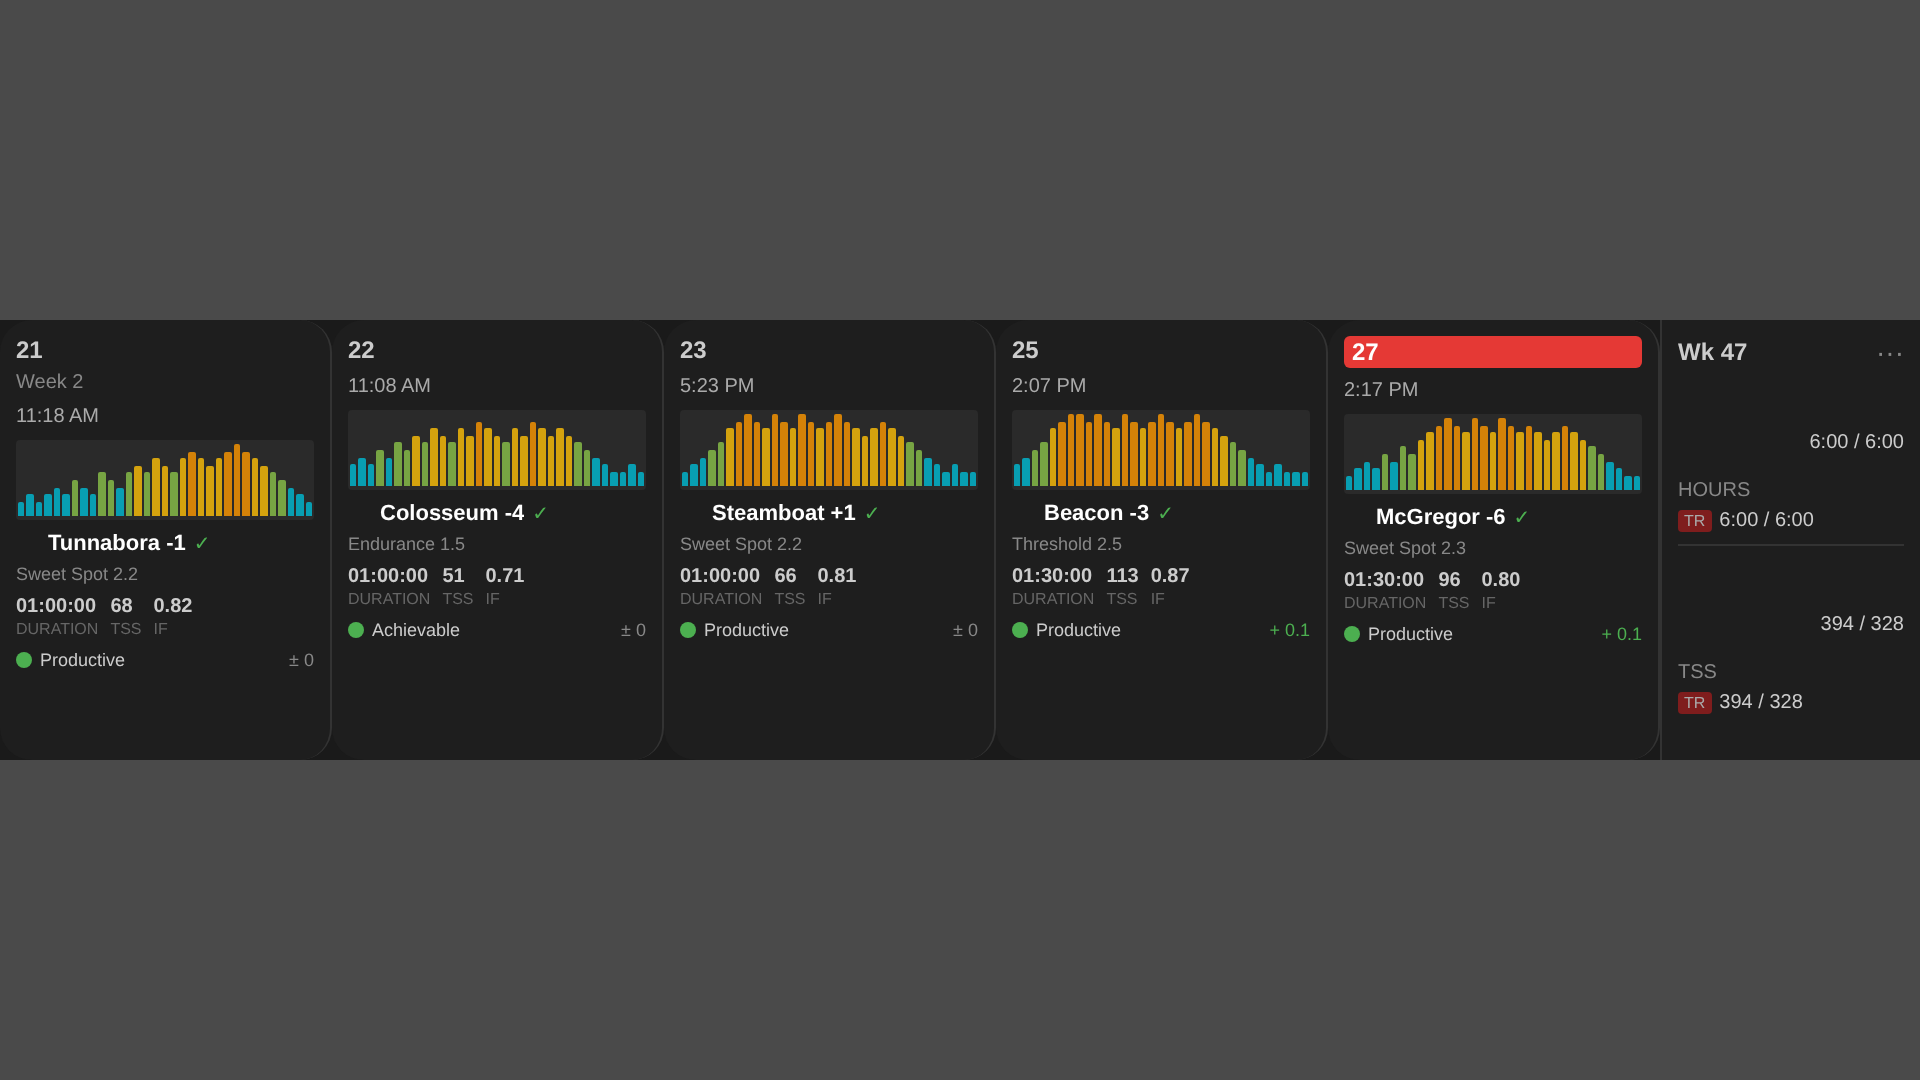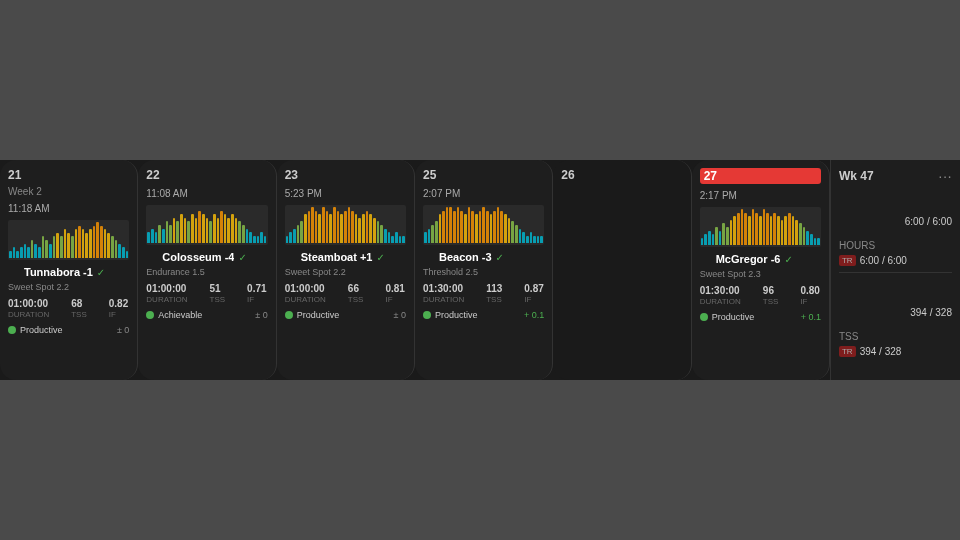--- a/index.html
+++ b/index.html
@@ -96,21 +96,21 @@
       color: #4caf50;
       font-size: 10px;
       flex-shrink: 0;
     }
     .workout-type {
       font-size: 9px;
       color: #888;
     }
     .stats-row {
       display: flex;
-      gap: 22px;
+      gap: 6px;
       margin-top: 2px;
     }
     .stat-item {
       display: flex;
       flex-direction: column;
       gap: 1px;
     }
     .stat-value {
       font-size: 10px;
       color: #ccc;
@@ -468,23 +468,20 @@
       <div class="stat-item">
         <div class="stat-value">0.87</div>
         <div class="stat-label">IF</div>
       </div>
     </div>
       <div class="status-row">
       <div class="status-dot"></div>
       <div class="status-text">Productive</div>
       <div class="status-delta">+ 0.1</div>
     </div>
-    </div>
-    <div class="day-card empty">
-      <div class="day-number">26</div>
     </div>
     <div class="day-card today">
       <div class="day-number">27</div>
       <div class="time-label">2:17 PM</div>
       <div class="workout-chart">
         <div class="chart-bars">
           <div class="chart-bar " style="height:20%"></div>
           <div class="chart-bar " style="height:30%"></div>
           <div class="chart-bar " style="height:40%"></div>
           <div class="chart-bar " style="height:30%"></div>

